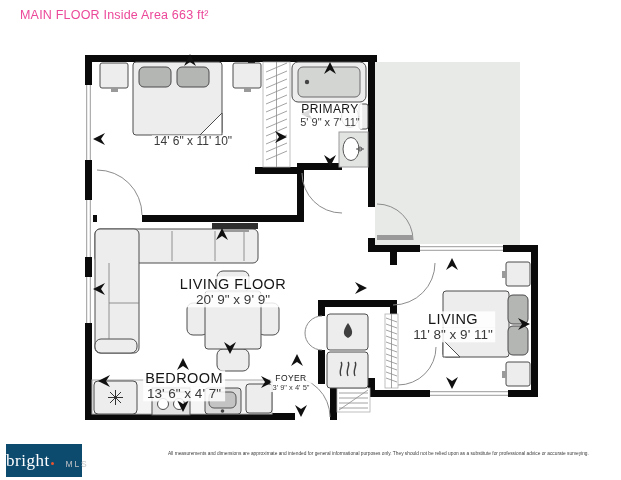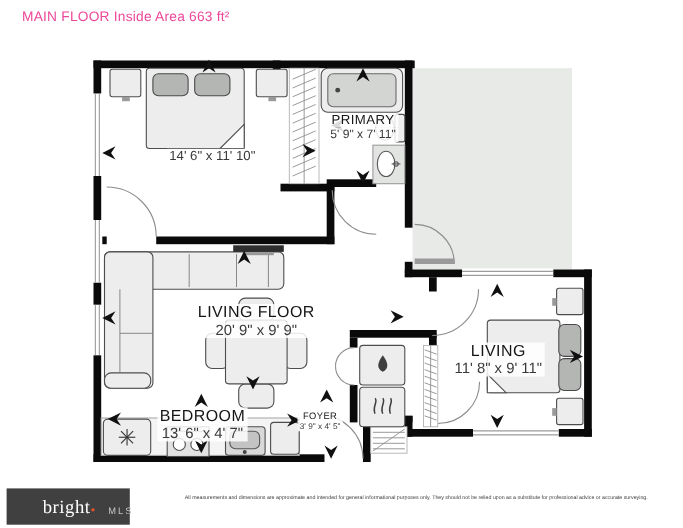--- a/index.html
+++ b/index.html
@@ -26,22 +26,22 @@
   .room-label{
     position:absolute;transform:translate(-50%,-50%);text-align:center;line-height:1.12;white-space:nowrap;
   }
   .room-name{color:#151515;background:rgba(255,255,255,.85);padding:0 2px;letter-spacing:.4px;}
   .room-dims{color:#3a3a3a;background:rgba(255,255,255,.85);padding:0 2px;}
   .size-md .room-name{font-size:13px;}  .size-md .room-dims{font-size:12px;}
   .size-lg .room-name{font-size:14.5px;}.size-lg .room-dims{font-size:13.5px;}
   .size-sm .room-name{font-size:12px;}  .size-sm .room-dims{font-size:11px;}
   .size-xs .room-name{font-size:8.5px;} .size-xs .room-dims{font-size:7.5px;}
   .logo{
-    position:absolute;left:6px;top:444px;width:76px;height:33px;background:#404040;
-    display:flex;align-items:center;justify-content:center;padding-left:36px;
+    position:absolute;left:6px;top:444px;width:76px;height:33px;background:#0c4a6e;
+    display:flex;align-items:center;
   }
   .logo-brand{color:#ffffff;font-family:"Liberation Serif",serif;font-size:17px;letter-spacing:.5px;position:relative;}
   .logo-dot{position:absolute;right:-4px;top:1px;width:3px;height:3px;border-radius:50%;background:#e8542e;}
   .logo-suffix{color:#c3c4c6;font-size:8.5px;letter-spacing:1.8px;margin-left:16px;margin-top:6px;}
   .disclaimer{
     position:absolute;left:168px;top:451px;width:446px;font-size:4.8px;color:#3c3c3c;white-space:nowrap;
   }
 </style>
 </head>
 <body>

